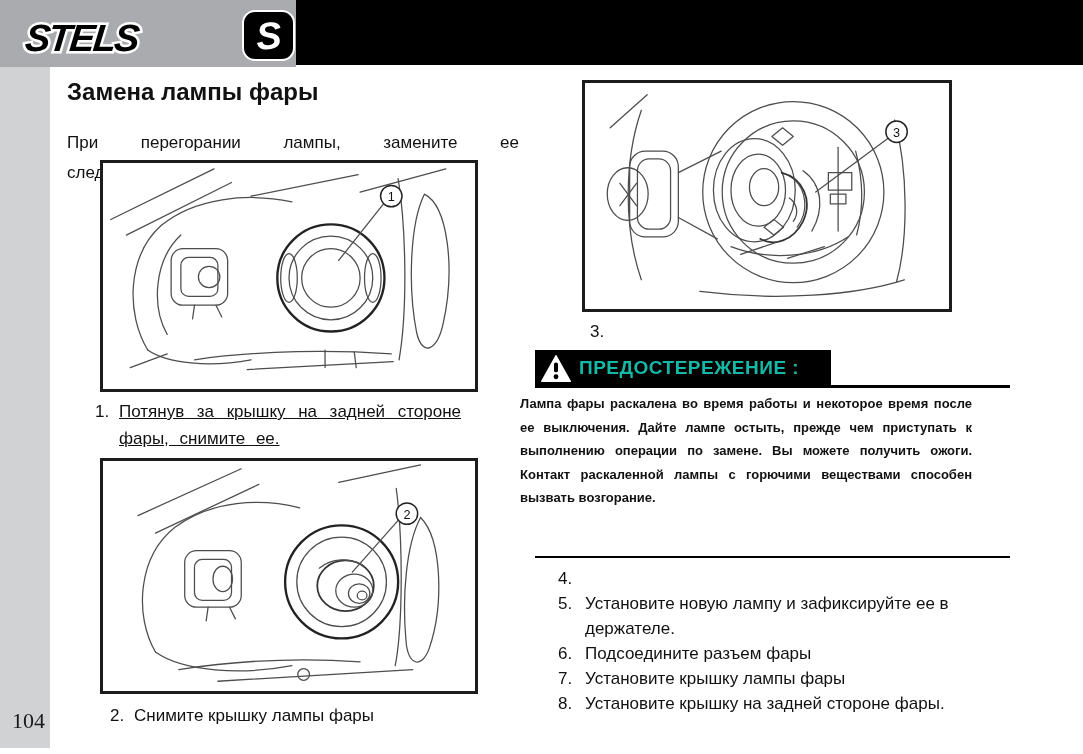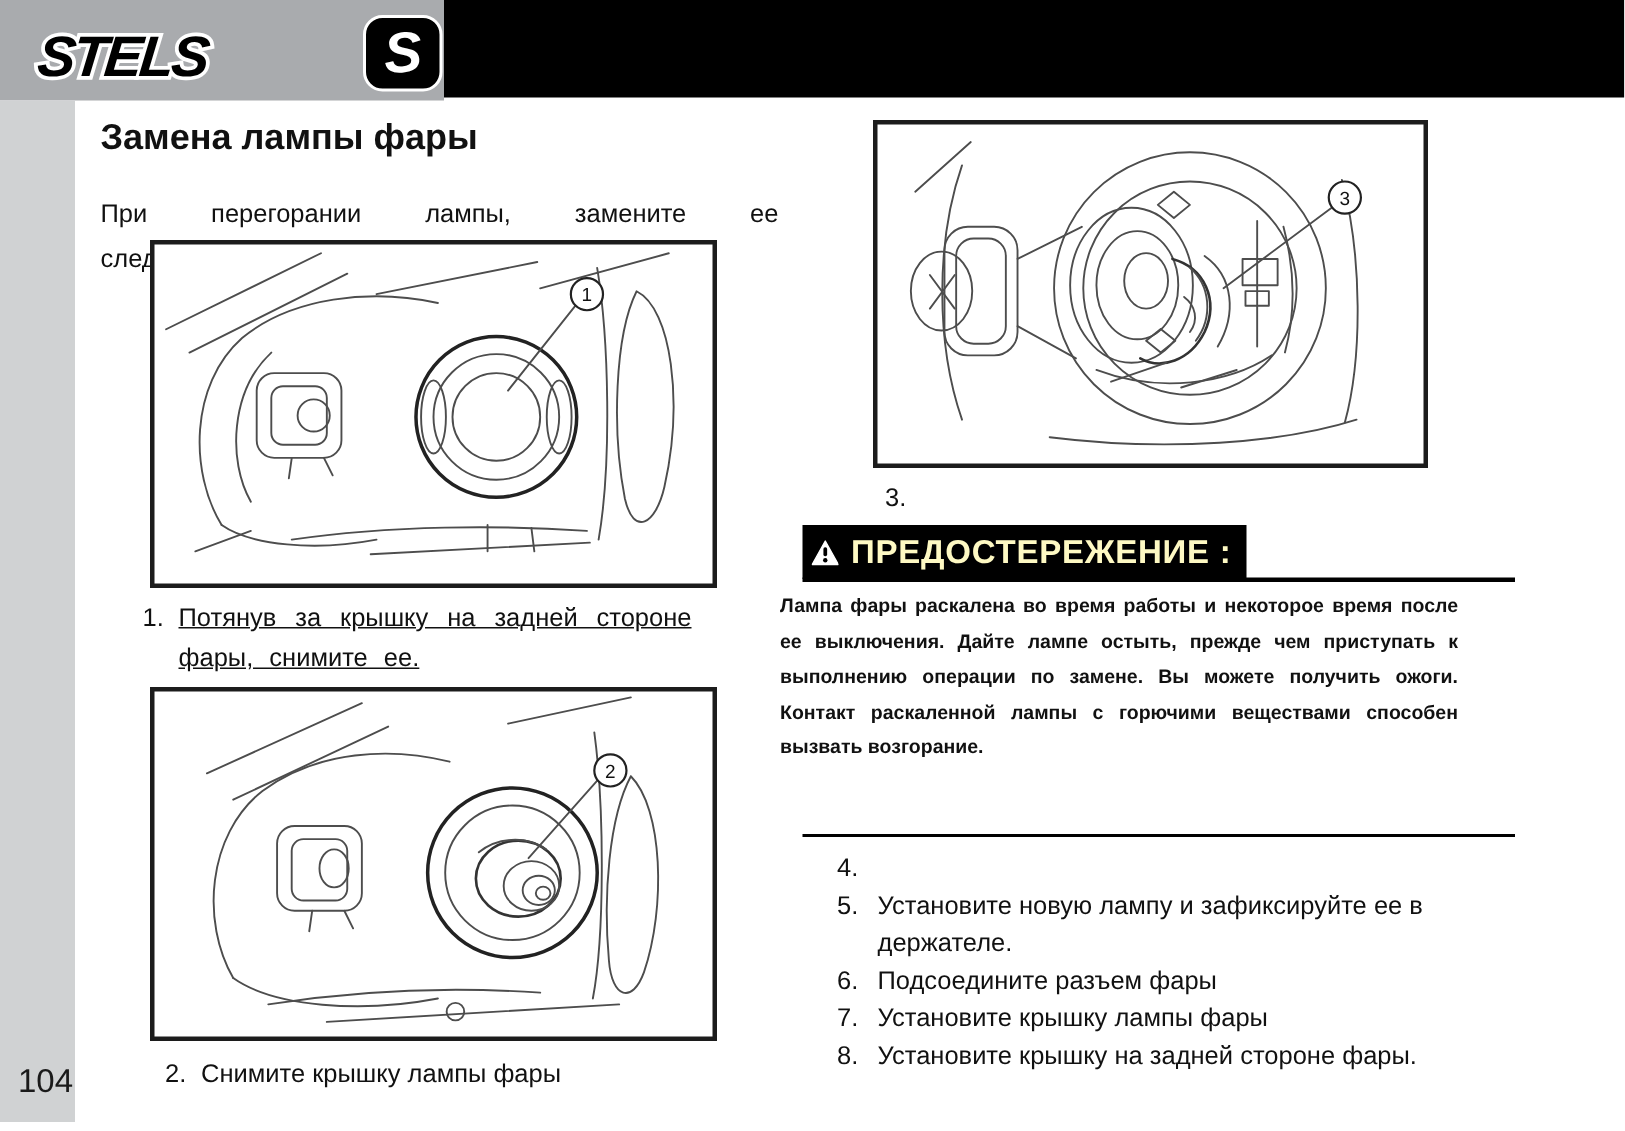--- a/index.html
+++ b/index.html
@@ -27,21 +27,21 @@
   .badge span {
     color:#fff; font-weight:bold; font-style:italic; font-size:38px;
     transform:rotate(-4deg); line-height:1;
   }
   
   .side-strip {
     position:absolute; left:0; top:67px; width:50px; height:681px;
     background:#d0d2d3;
   }
   .page-num {
-    position:absolute; left:12px; top:708px; font-size:22px; color:#1a1a1a;
+    position:absolute; left:12px; top:708px; font-size:22px; color:#1a1a1a;font-family:Liberation Serif, serif;
   }
   
   .title {
     position:absolute; left:67px; top:78px; width:460px;
     font-size:24px; font-weight:bold;
   }
   .intro {
     position:absolute; left:67px; top:106px; width:452px;
     font-size:17px; line-height:30px; text-align:justify; word-spacing:12px;margin-top:22px;
   }
@@ -63,21 +63,21 @@
   
   .warn-head {
     position:absolute; left:535px; top:350px; width:475px; height:38px;
     border-bottom:3px solid #000;
   }
   .warn-bar {
     position:absolute; left:0; top:0; width:296px; height:36px;
     background:#000; display:flex; align-items:center; gap:8px; padding:0 10px 0 6px;
   }
   .warn-label {
-    color:#fef9c3; font-weight:bold; font-size:22px; letter-spacing:0.5px; white-space:nowrap;
+    color:#14b8a6; font-weight:bold; font-size:19px; letter-spacing:0.5px; white-space:nowrap;
   }
   .warn-body {
     position:absolute; left:520px; top:392px; width:452px;
     font-size:13px; font-weight:bold; line-height:23.5px; text-align:justify;
   }
   .warn-rule {
     position:absolute; left:535px; top:556px; width:475px; height:0;
     border-top:2px solid #000;
   }
   

